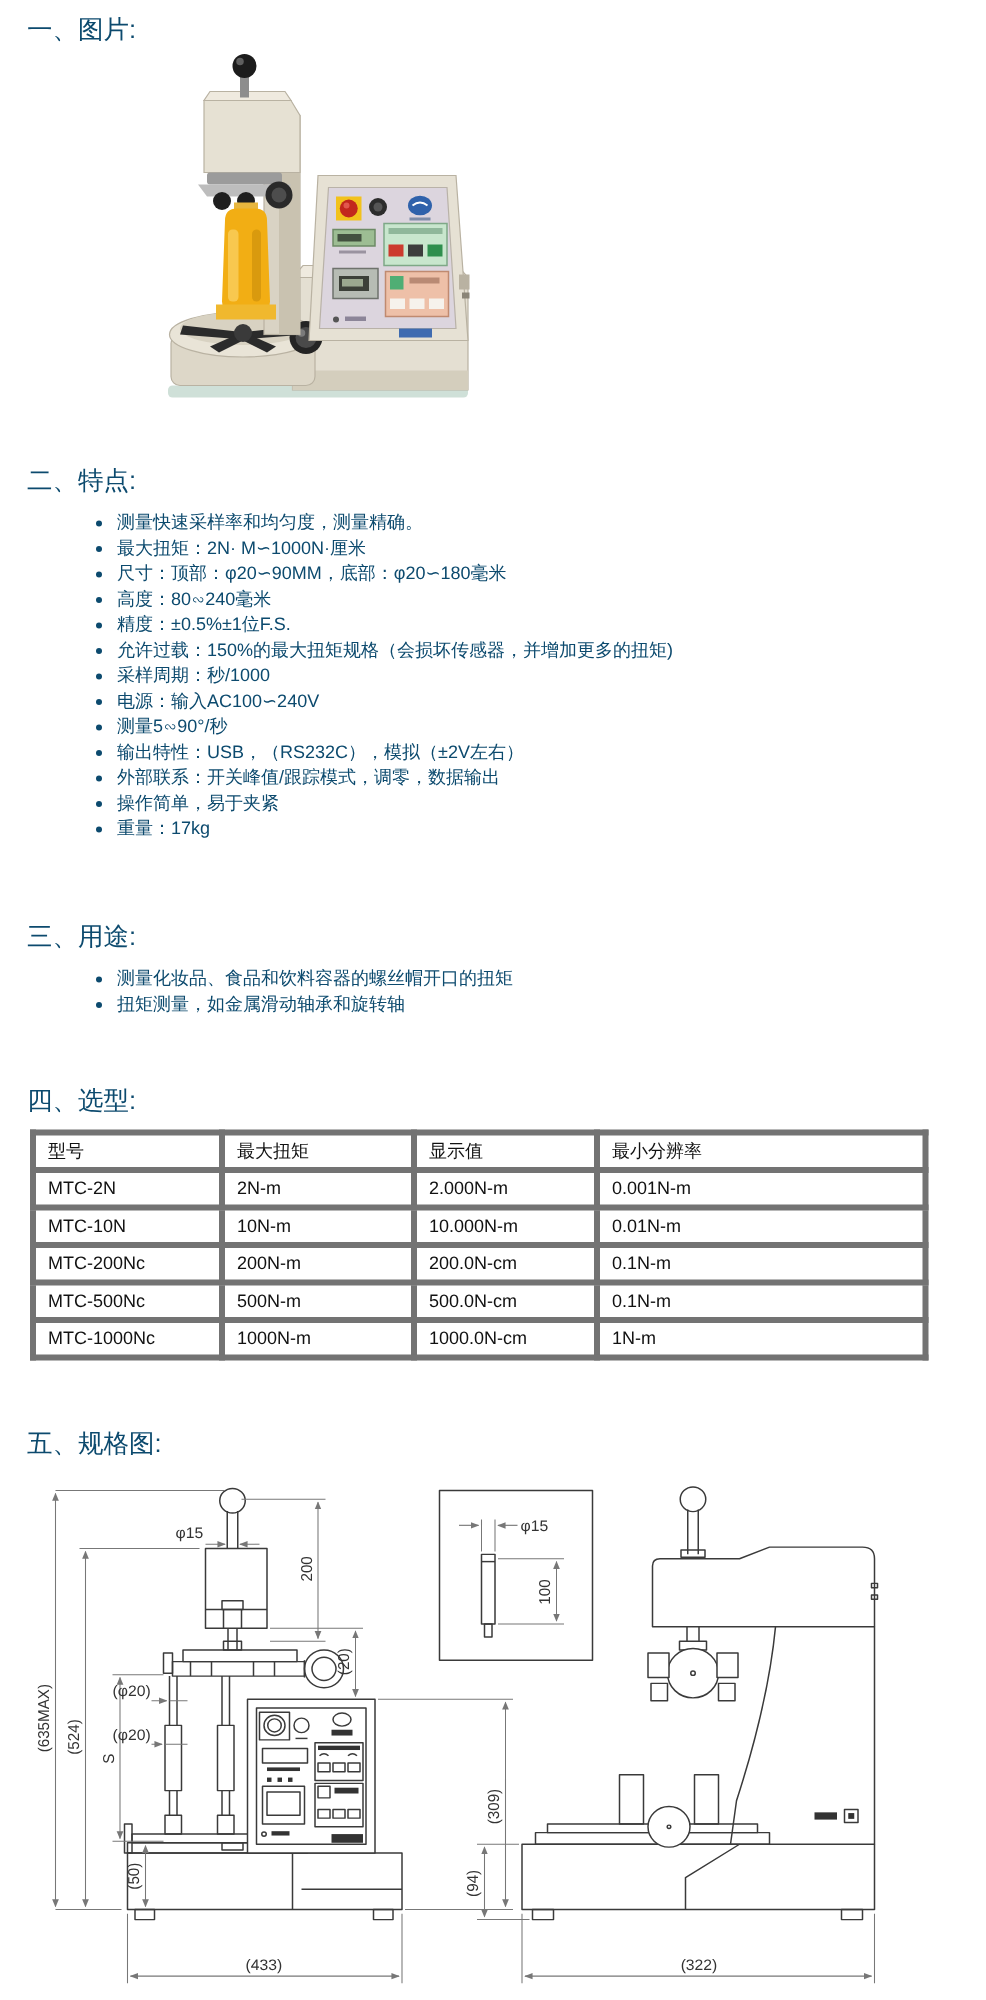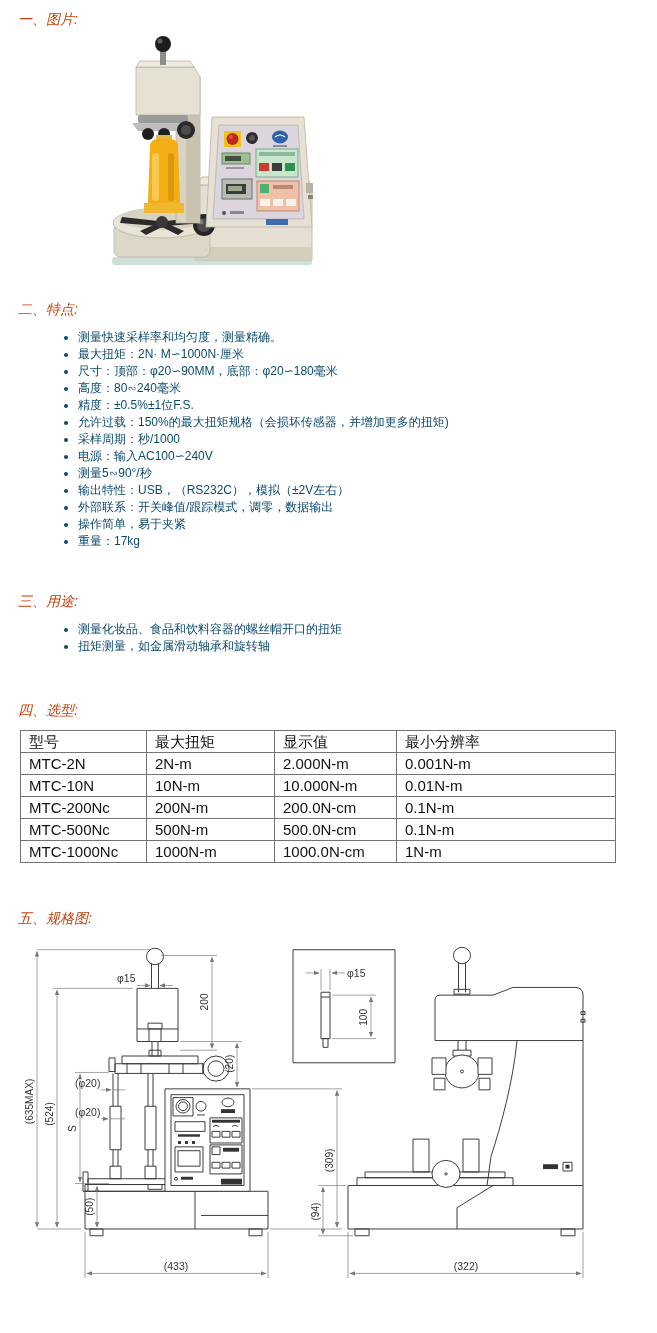--- a/index.html
+++ b/index.html
@@ -1,26 +1,26 @@
 <!DOCTYPE html>
 <html><head>
 <meta charset="utf-8">
 <style>
   html,body{margin:0;padding:0;background:#fff;}
   body{width:657px;height:1333px;overflow:hidden;font-family:"Liberation Sans",sans-serif;font-size:12px;color:#111;}
   .page{padding:12px 0 0 18px;}
-  .sec-title{font-size:14px;line-height:15px;color:#c2410c;font-style:italic;}
+  .sec-title{font-size:17px;line-height:15px;color:#0c4a6e;}
   .photo-wrap{margin:8px 0 0 82px;}
-  .gap-lg{margin-top:29px;}
+  .gap-lg{margin-top:40px;}
   .bullets{margin:12px 0 0 0;padding:0 0 0 60px;list-style:disc outside;}
   .bullets li{line-height:17px;margin:0;color:#0c4a6e;}
-  .t2{margin-top:44px;}
+  .t2{margin-top:56px;}
   .t3{margin-top:48px;}
   table.models{border-collapse:collapse;margin:12px 0 0 2px;table-layout:fixed;width:595px;}
-  table.models th,table.models td{border:1px solid #737373;font-weight:normal;text-align:left;padding:2px 8px;line-height:15px;height:17px;font-size:15px;color:#111;overflow:hidden;white-space:nowrap;}
+  table.models th,table.models td{border:4px solid #737373;font-weight:normal;text-align:left;padding:2px 8px;line-height:15px;height:17px;font-size:12px;color:#111;overflow:hidden;white-space:nowrap;}
   .draw-wrap{margin:16px 0 0 7px;}
   
   .ol{stroke:#3a3a3a;stroke-width:1;fill:none;stroke-linejoin:round;}
   .olf{stroke:#3a3a3a;stroke-width:1;fill:#fff;stroke-linejoin:round;}
   .dk{fill:#333;stroke:none;}
   .dl{stroke:#777;stroke-width:0.7;fill:none;}
   .dt{font-size:10.5px;fill:#333;}
   
   .ph-outline{stroke:#b9b2a2;stroke-width:0.8;}
 </style>

